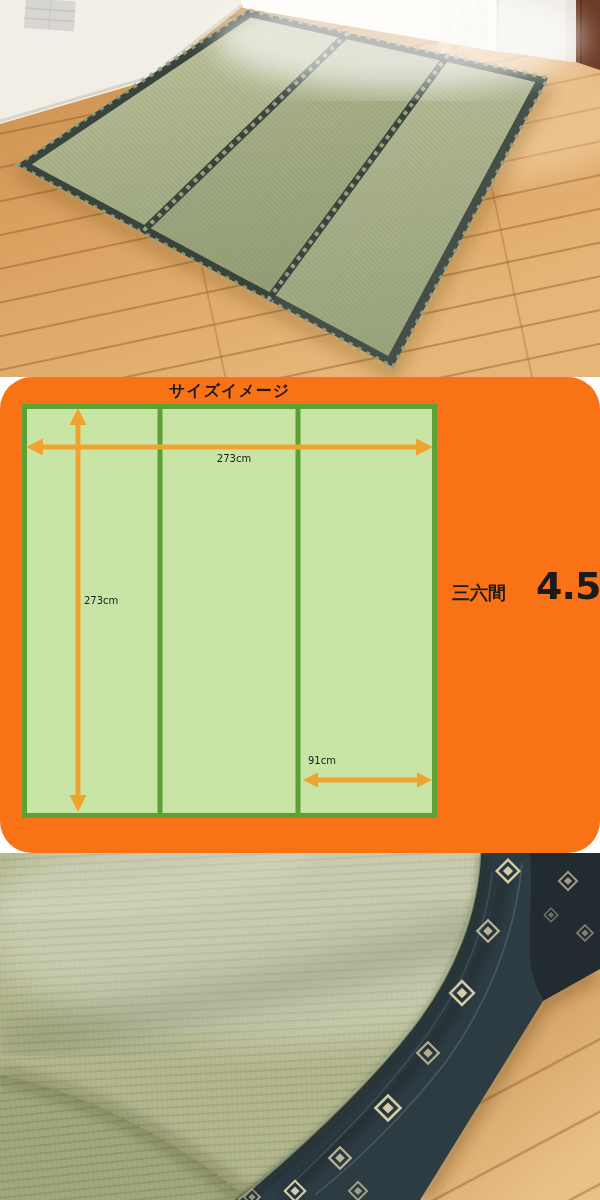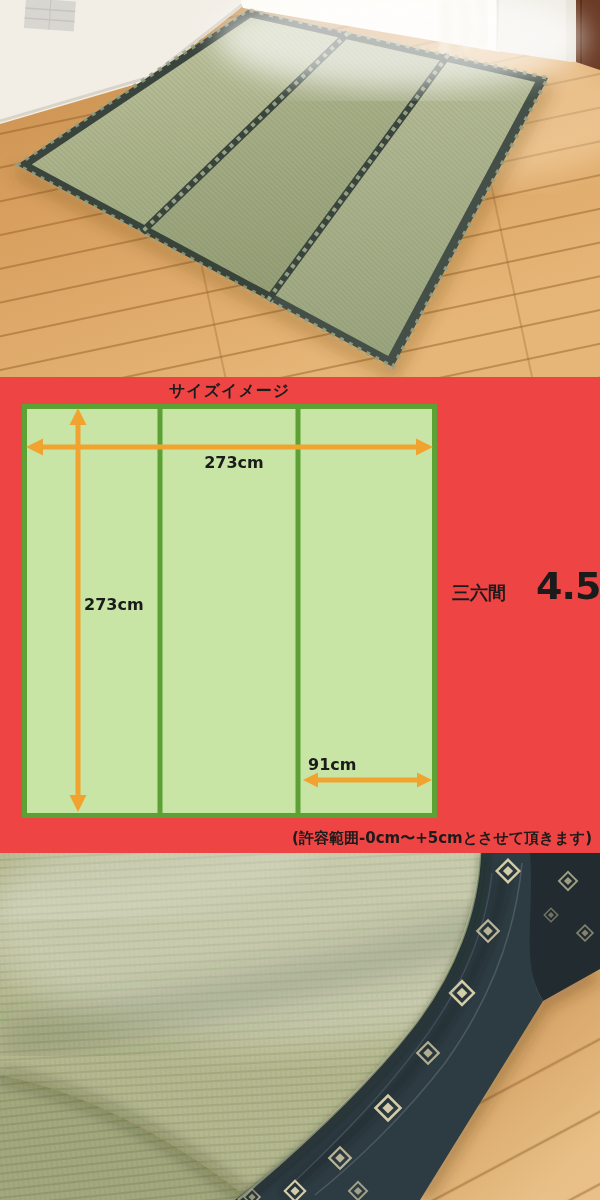--- a/index.html
+++ b/index.html
@@ -2,25 +2,25 @@
 <html><head>
 <meta charset="utf-8">
 <style>
   html,body{margin:0;padding:0;background:#fff;}
   .page{position:relative;width:600px;height:1200px;background:#fff;overflow:hidden;
         font-family:"DejaVu Sans","Liberation Sans",sans-serif;color:#1b1b1b;}
   section{display:block;}
   .photo-top{position:absolute;left:0;top:0;width:600px;height:377px;}
   .photo-bottom{position:absolute;left:0;top:853px;width:600px;height:347px;}
   .photo-top svg,.photo-bottom svg{display:block;width:100%;height:100%;}
-  .diagram{position:absolute;left:0;top:377px;width:600px;height:476px;background:#ef4444;}
+  .diagram{position:absolute;left:0;top:377px;width:600px;height:476px;background:#f97316;border-radius:32px;}
   .diagram-canvas{position:absolute;left:0;top:0;width:600px;height:476px;}
   .diagram-title{position:absolute;left:22px;top:4px;width:415px;text-align:center;
                  font-size:16px;font-weight:600;letter-spacing:1px;}
-  .dim-label{position:absolute;font-size:16px;font-weight:700;}
+  .dim-label{position:absolute;font-size:10px;font-weight:400;}
   .dim-width{left:164px;top:76px;width:140px;text-align:center;}
   .dim-height{left:84px;top:218px;}
   .dim-panel{left:308px;top:378px;width:120px;}
   .size-name{position:absolute;left:452px;top:190px;display:flex;align-items:baseline;
              line-height:1;white-space:nowrap;}
   .size-name .sn-kanji{font-size:18px;font-weight:600;}
   .size-name .sn-big{font-size:38px;font-weight:700;letter-spacing:-1px;margin-left:30px;}
   .tolerance-note{position:absolute;right:8px;top:452px;font-size:15px;font-weight:600;
                   white-space:nowrap;}
 </style>
@@ -147,21 +147,20 @@
     <div class="dim-label dim-width">273cm</div>
     <div class="dim-label dim-height">273cm</div>
     <div class="dim-label dim-panel">91cm</div>
 
     <div class="size-name">
       <span class="sn-kanji">三六間</span>
       <span class="sn-big">4.5</span>
       <span class="sn-kanji">畳</span>
     </div>
 
-    <div class="tolerance-note">(許容範囲-0cm〜+5cmとさせて頂きます)</div>
   </section>
 
   <section class="photo-bottom">
     <svg viewBox="0 0 600 347" preserveAspectRatio="none">
       <defs>
         <pattern id="matW" width="5" height="8" patternUnits="userSpaceOnUse" patternTransform="rotate(-3)">
           <rect width="5" height="8" fill="#b4b88e"></rect>
           <line x1="0" y1="7" x2="5" y2="7" stroke="#8f9770" stroke-width="1.4" opacity="0.7"></line>
           <line x1="4" y1="0" x2="4" y2="8" stroke="#a2a77e" stroke-width="1" opacity="0.55"></line>
         </pattern>

